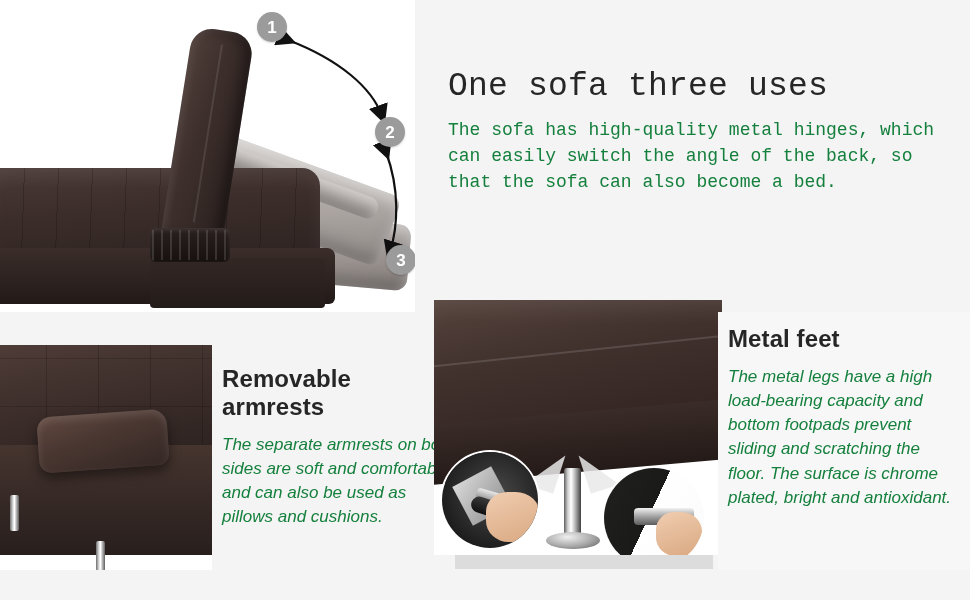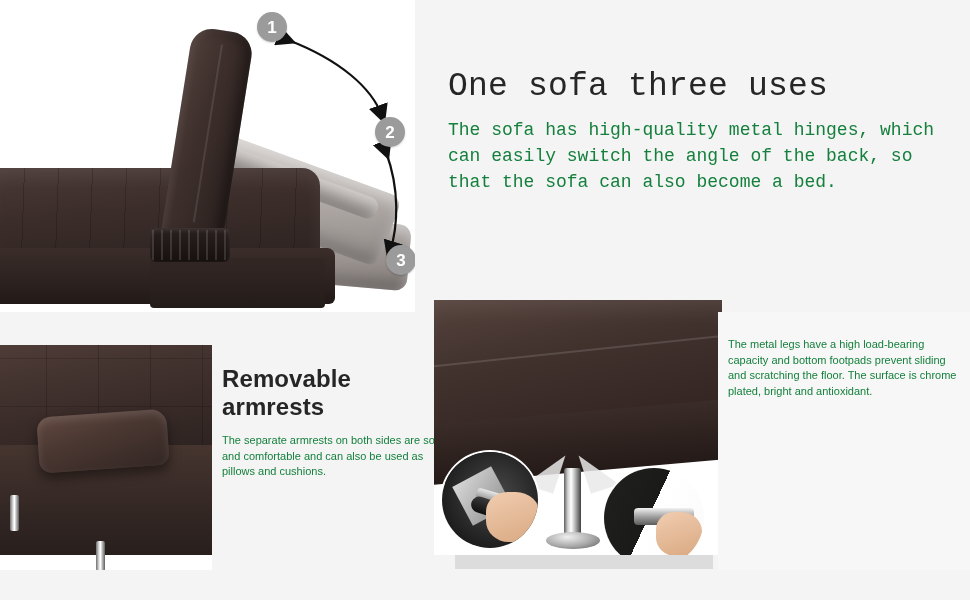--- a/index.html
+++ b/index.html
@@ -70,21 +70,21 @@
   #badge2{left:375px;top:117px;}
   #badge3{left:386px;top:245px;}
   .arrow-svg{position:absolute;left:0;top:0;width:415px;height:312px;pointer-events:none;}
 
   
   #sec-recline-text{position:absolute;left:448px;top:68px;width:492px;font-family:Liberation Mono, monospace;}
 
   h1.title{margin:0;font-size:33px;font-weight:400;color:#262626;letter-spacing:.2px;}
   h2.subtitle{margin:0;font-size:24px;font-weight:700;color:#262626;letter-spacing:.1px;}
   p.body{margin:12px 0 0 0;font-size:18px;line-height:1.45;color:#15803d;font-weight:400;}
-  p.body.small{font-size:11px;line-height:1.42;}
+  p.body.small{font-size:17px;line-height:1.42;font-style:italic;}
 
   
   #panel-armrest{left:0;top:345px;width:212px;height:225px;}
   .arm-back{position:absolute;left:-6px;top:0;width:226px;height:110px;
         background:linear-gradient(170deg,#4e3c37 0%,#3a2c29 55%,#2c2220 100%);}
   .arm-back-tuft{position:absolute;inset:0;opacity:.6;
         background:
           repeating-linear-gradient(90deg, rgba(0,0,0,.30) 0 1px, rgba(0,0,0,0) 1px 52px),
           repeating-linear-gradient(0deg, rgba(0,0,0,.25) 0 1px, rgba(0,0,0,0) 1px 48px);}
   .arm-seat{position:absolute;left:-6px;top:100px;width:226px;height:110px;
@@ -229,16 +229,17 @@
     </div>
 
     <div class="callout" id="callout-right">
       <div class="cr-tube"></div>
       <div class="hand cr-hand"></div>
     </div>
   </div>
 
   <div id="card-feet"></div>
   <div id="sec-feet-text">
+    <h2 class="subtitle">Metal feet</h2>
     <p class="body small">The metal legs have a high load-bearing capacity and bottom footpads prevent sliding and scratching the floor. The surface is chrome plated, bright and antioxidant.</p>
   </div>
 
 </div>
 
 </body></html>

